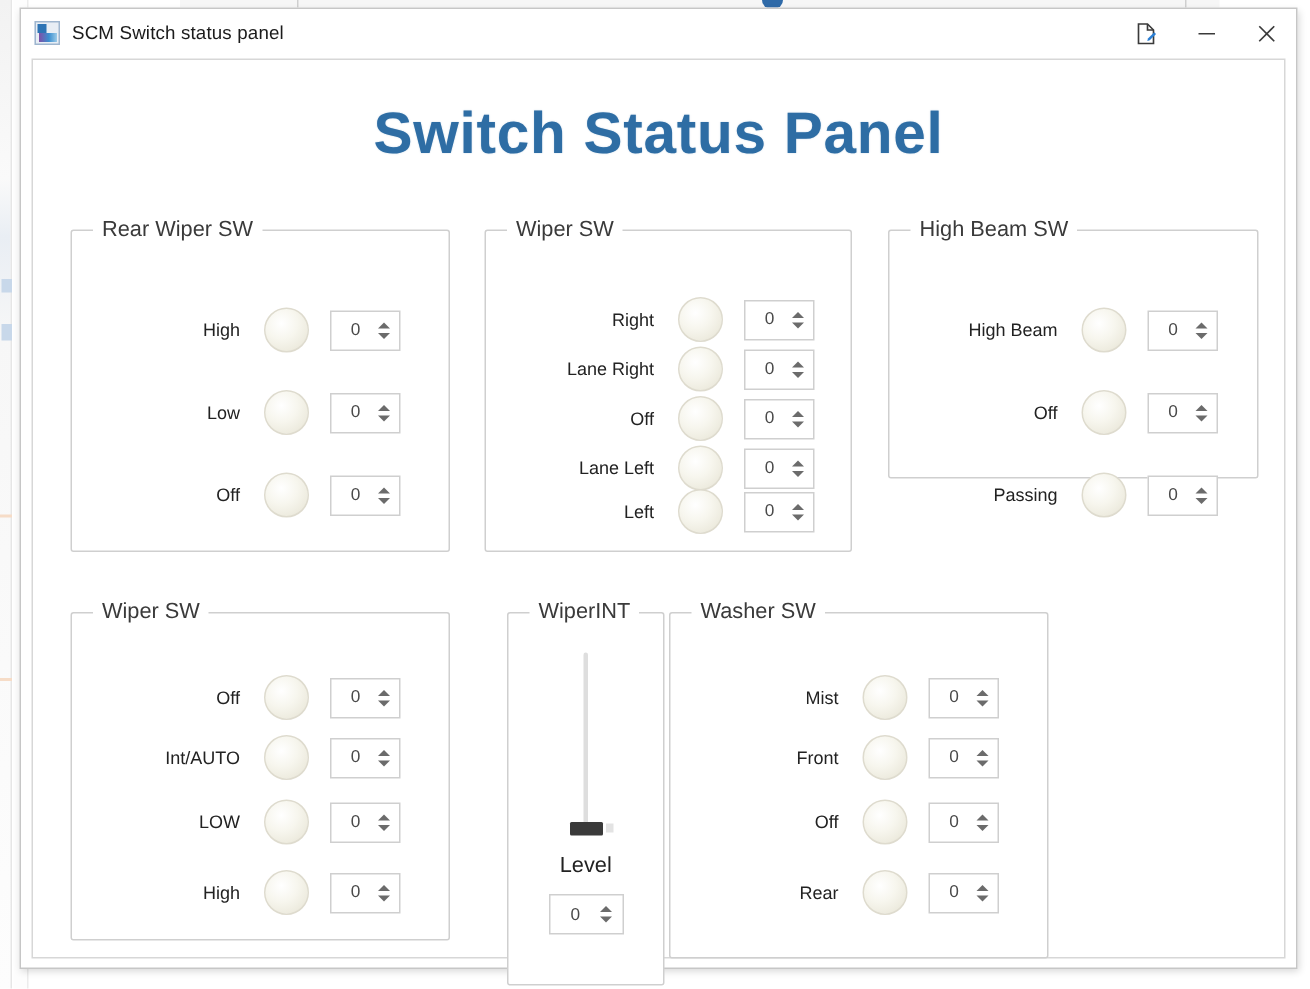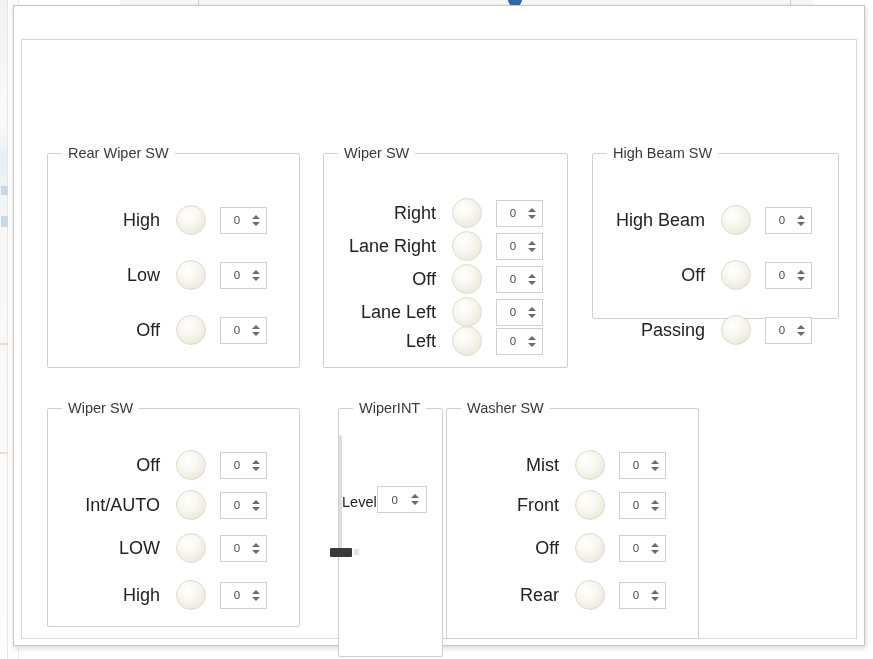--- a/index.html
+++ b/index.html
@@ -134,21 +134,21 @@
     left: 0; right: 0;
     height: 34px;
     display: flex;
     align-items: center;
   }
 
   .srow .lbl {
     width: 128px;
     text-align: right;
     padding-right: 16px;
-    font-size: 18px;
+    font-size: 12px;
     color: #222222;
     white-space: nowrap;
   }
 
   .led {
     width: 30px; height: 30px;
     border-radius: 50%;
     background: radial-gradient(circle at 38% 34%, #ffffff 0%, #f7f6ee 42%, #eeece0 72%, #e2dfd0 100%);
     border: 1px solid #dedbce;
     flex: 0 0 auto;
@@ -188,21 +188,21 @@
     width: 0; height: 0;
     border-left: 4.5px solid transparent;
     border-right: 4.5px solid transparent;
     border-top: 4.5px solid #6b6b6b;
   }
 
   
   .slider-wrap {
     position: absolute;
     left: 0; right: 0; top: 26px;
-    display: flex; flex-direction: row; align-items: center;
+    display: flex; flex-direction: column; align-items: center;
   }
   .slider-track {
     width: 3px; height: 118px;
     background: #dedede;
     border-radius: 2px;
     position: relative;
   }
   .slider-thumb {
     position: absolute;
     left: 50%;
@@ -292,23 +292,49 @@
   <div class="bg-tick t1"></div>
   <div class="bg-tick t2"></div>
   <div class="bg-topbar"></div>
   <div class="bg-topline"></div>
   <div class="bg-topline2"></div>
   <div class="bg-blob"></div>
 </div>
 
 <div class="window">
 
+  <div class="titlebar">
+    <div class="app-icon"></div>
+    <div class="title-text">SCM Switch status panel</div>
+
+    <div class="win-ctrls">
+      <div class="win-btn">
+        <svg width="14" height="15" viewBox="0 0 14 15">
+          <path d="M2 1 h6 l4 4 v9 h-10 z" fill="none" stroke="#3a3a3a" stroke-width="1.1"></path>
+          <path d="M8 1 v4 h4" fill="none" stroke="#3a3a3a" stroke-width="1.1"></path>
+          <path d="M12.5 6.5 l1.2 1.2 -4.2 4.2 -1.6 .4 .4 -1.6 z" fill="#2b7fd4"></path>
+        </svg>
+      </div>
+      <div class="win-btn">
+        <svg width="13" height="13" viewBox="0 0 13 13">
+          <line x1="1" y1="6.5" x2="12" y2="6.5" stroke="#3a3a3a" stroke-width="1.1"></line>
+        </svg>
+      </div>
+      <div class="win-btn">
+        <svg width="13" height="13" viewBox="0 0 13 13">
+          <line x1="1.5" y1="1.5" x2="11.5" y2="11.5" stroke="#3a3a3a" stroke-width="1.1"></line>
+          <line x1="11.5" y1="1.5" x2="1.5" y2="11.5" stroke="#3a3a3a" stroke-width="1.1"></line>
+        </svg>
+      </div>
+    </div>
+  </div>
 
   <div class="client">
 
+    <div class="main-title">Switch Status Panel</div>
 
     <div class="groupbox" style="left:25px; top:113px; width:253px; height:215px;">
       <div class="legend">Rear Wiper SW</div>
       <div class="rows">
 
         <div class="srow" style="top:49px;">
           <div class="lbl">High</div>
           <div class="led"></div>
           <div class="spin">
             <div class="val">0</div>

